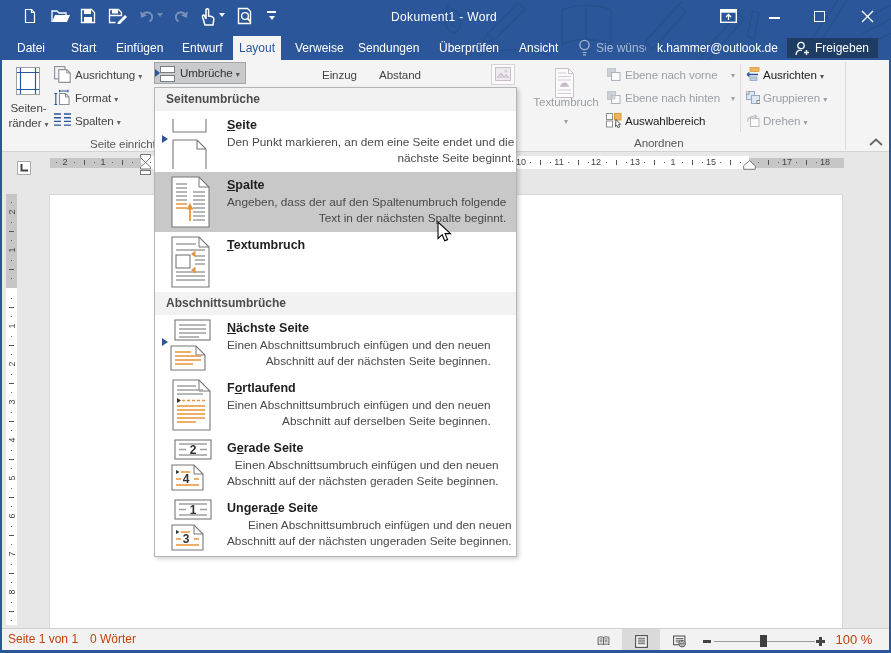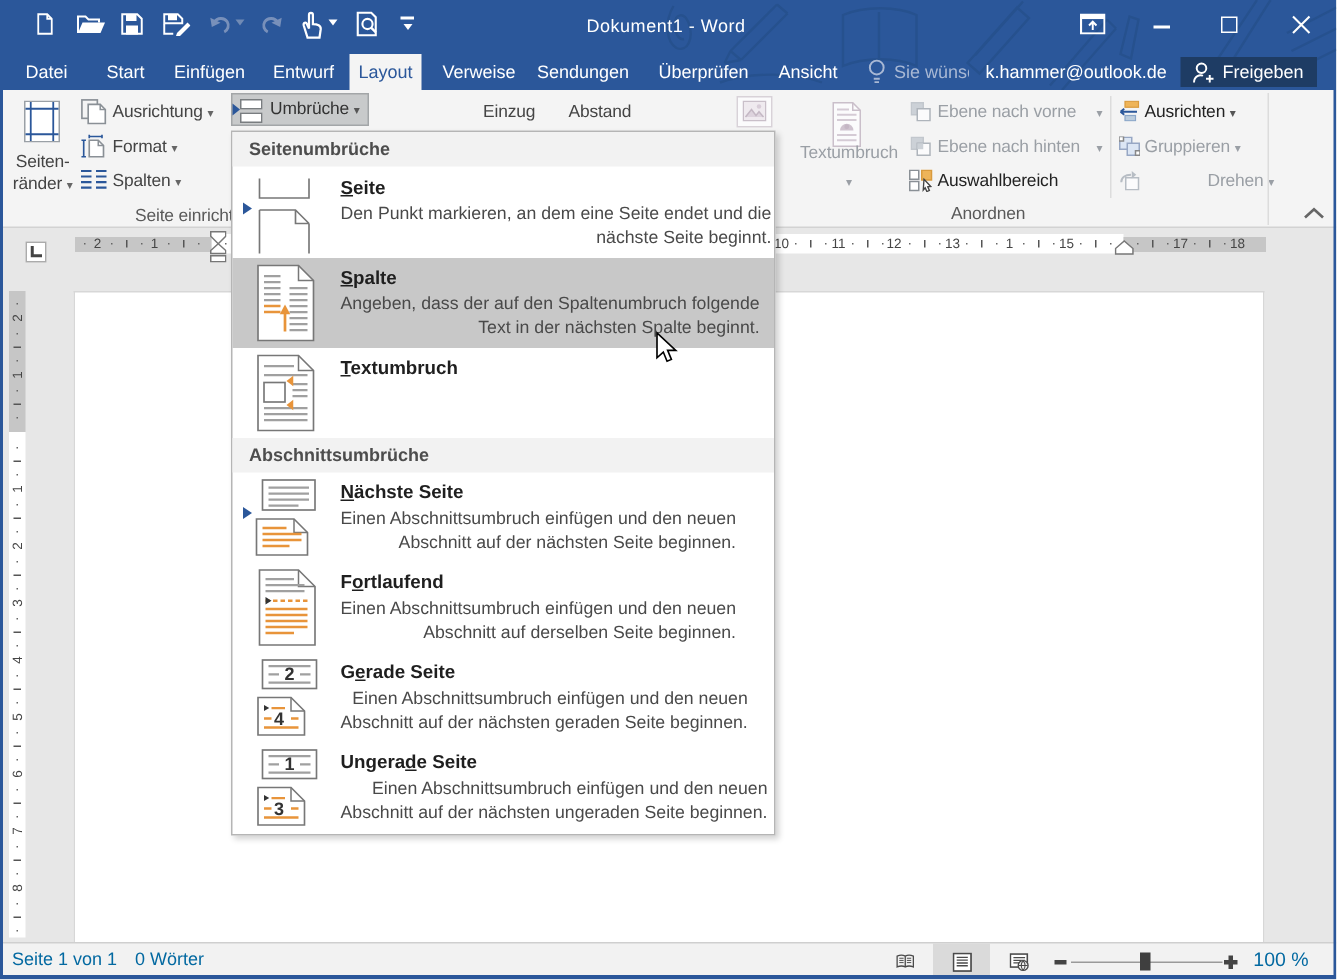--- a/index.html
+++ b/index.html
@@ -26,21 +26,21 @@
 
 #dropdown { left:154px; top:87px; width:363px; height:470px; background:#fff; border:1px solid #b5b5b5; box-shadow:2px 2px 4px rgba(0,0,0,0.18); z-index:50; }
 .dd-header { position:absolute; left:0px; width:361px; height:23px; background:#f2f2f2; color:#4d4d4d; font-weight:bold; font-size:12px; line-height:23px; padding-left:11px; }
 .dd-item { position:absolute; left:0px; width:361px; height:60px;text-align:right; }
 .dd-item.hl { background:#c8c8c8; }
 .dd-title { position:absolute; left:72px; top:6px; font-size:12.5px; font-weight:bold; color:#1f1f1f; }
 .dd-desc { position:absolute; left:72px; top:23px; font-size:11.8px; color:#494949; line-height:15.5px; white-space:nowrap; }
 .dd-icon { position:absolute; left:13px; top:4px; }
 .tri { position:absolute; left:7px; width:0; height:0; border-style:solid; border-width:4px 0 4px 6px; border-color:transparent transparent transparent #2b579a; }
 
-#statusbar { left:0; top:628px; width:891px; height:22px; background:#f2f2f2; border-top:1px solid #cfcfcf; font-size:12px; color:#0369a1; }
+#statusbar { left:0; top:628px; width:891px; height:22px; background:#f2f2f2; border-top:1px solid #cfcfcf; font-size:12px; color:#c2410c; }
 #border-bottom { left:0; top:650px; width:891px; height:3px; background:#2b579a; }
 #border-left { left:0; top:60px; width:2px; height:590px; background:#2b579a; }
 #border-right { left:889px; top:60px; width:2px; height:590px; background:#2b579a; }
 </style>
 </head>
 <body>
 <div id="win">
   <div class="abs" id="titlebar">
     <svg class="abs" style="left:0;top:0" width="891" height="60">
 
@@ -225,21 +225,21 @@
         <rect x="5.5" y="4.5" width="8" height="8" fill="#dce6f4" stroke="#97a7c4"></rect>
         <rect x="0" y="0" width="3" height="3" fill="#fff" stroke="#888"></rect>
         <rect x="11" y="9.5" width="3" height="3" fill="#fff" stroke="#888"></rect>
       </svg>
     <div class="rlabel gray" style="left:763px;top:91px;">Gruppieren <span class="darr">▾</span></div>
     <svg class="abs" style="left:746px;top:114px" width="14" height="13" viewBox="0 0 14 13">
         <rect x="4.5" y="4.5" width="8.5" height="8" fill="#fbfbfc" stroke="#b7bdc4"></rect>
         <path d="M8,2.5 C4,2.5 1.5,4.5 1.5,7.5" fill="none" stroke="#b7bdc4" stroke-width="1.3"></path>
         <path d="M8.5,0 l3,2.5 -3,2.5 z" fill="#b7bdc4"></path>
       </svg>
-    <div class="rlabel gray" style="left:763px;top:114px;margin-left:42px;">Drehen <span class="darr">▾</span></div>
+    <div class="rlabel gray" style="left:763px;top:114px;">Drehen <span class="darr">▾</span></div>
     <div class="rlabel" style="left:634px;top:136px;color:#595959;">Anordnen</div>
     <div class="abs" style="left:740px;top:64px;width:1px;height:68px;background:#dcdcdc;"></div>
     <div class="abs" style="left:845px;top:62px;width:1px;height:88px;background:#dcdcdc;"></div>
     <svg class="abs" style="left:869px;top:138px" width="14" height="8" viewBox="0 0 14 8">
         <path d="M1,7 L7,1.5 L13,7" fill="none" stroke="#666" stroke-width="1.8"></path>
       </svg>
   </div>
   <div class="abs" id="docarea-rulers">
 
     <div class="abs" style="left:141px;top:156px;width:608px;height:13px;background:#fff;"></div>

